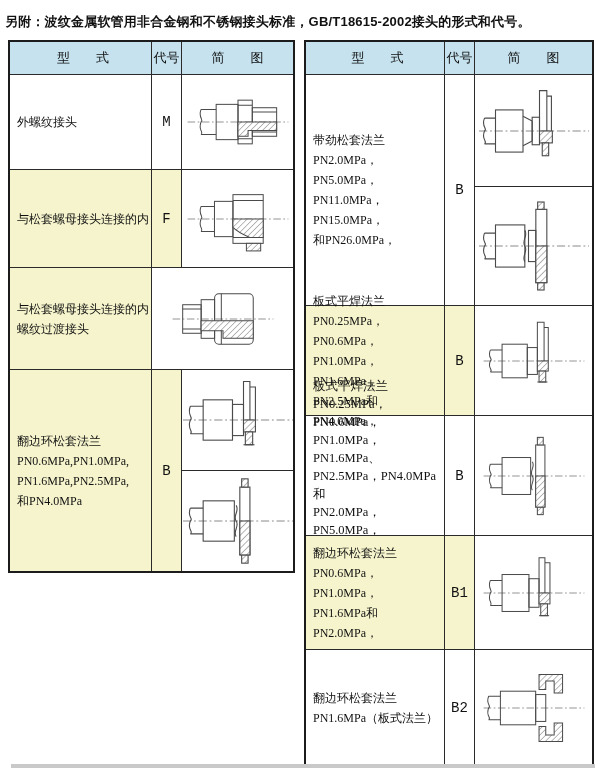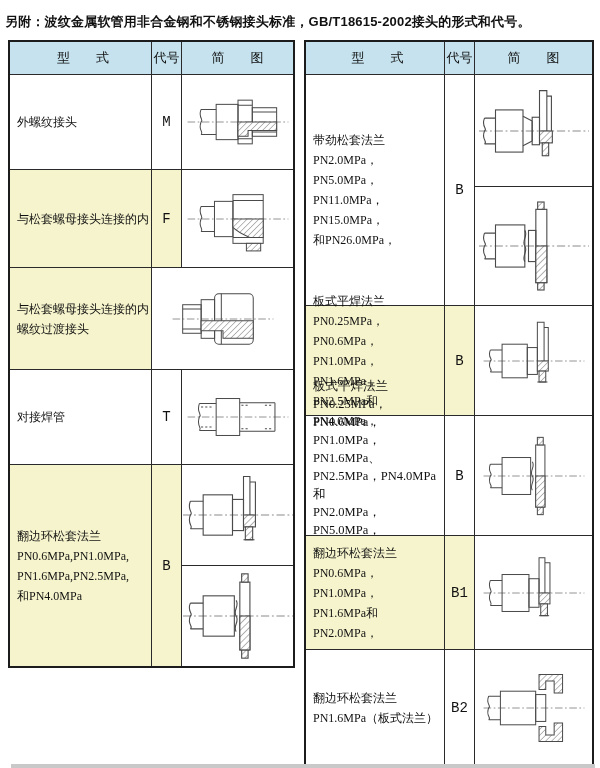--- a/index.html
+++ b/index.html
@@ -134,41 +134,20 @@
                   <rect x="50" y="20" width="46" height="60" rx="5"></rect>
                   <path d="M58,20 V80"></path>
                   <path d="M34,52 H96 V73 H60 V64 H34 Z" fill="url(#hx)"></path>
                 </g>
               </svg>
             </div>
           </div>
       </div>
     </div>
 
-    <div class="row lr4">
-      <div class="c1">
-          <span class="type">对接焊管</span>
-        </div>
-      <div class="c2">T</div>
-      <div class="c3">
-        <div class="sub">
-            <div class="diag">
-              <svg viewBox="0 0 120 100" preserveAspectRatio="xMidYMid meet">
-                <g fill="none" stroke="#4a4a4a" stroke-width="1.2">
-                  <line x1="0" y1="50" x2="120" y2="50" stroke-width="0.7" stroke-dasharray="9 3 2 3"></line>
-                  <path d="M14,34 H34 M14,66 H34 M14,34 c-4,11.2 4,12.8 0,16 c-4,11.2 4,12.8 0,16"></path>
-                  <rect x="34" y="28" width="28" height="44"></rect>
-                  <path d="M62,33 H104 M62,67 H104 M104,33 V67"></path>
-                  <path d="M16,38 H30 M16,62 H30 M64,36 H74 M92,36 H102 M64,64 H74 M92,64 H102" stroke-dasharray="2.5 2.5"></path>
-                </g>
-              </svg>
-            </div>
-          </div>
-      </div>
-    </div>
 
     <div class="row lr5 hl">
       <div class="c1">
           <span class="type">翻边环松套法兰
 PN0.6MPa,PN1.0MPa,
 PN1.6MPa,PN2.5MPa,
 和PN4.0MPa</span>
         </div>
       <div class="c2">B</div>
       <div class="c3">

